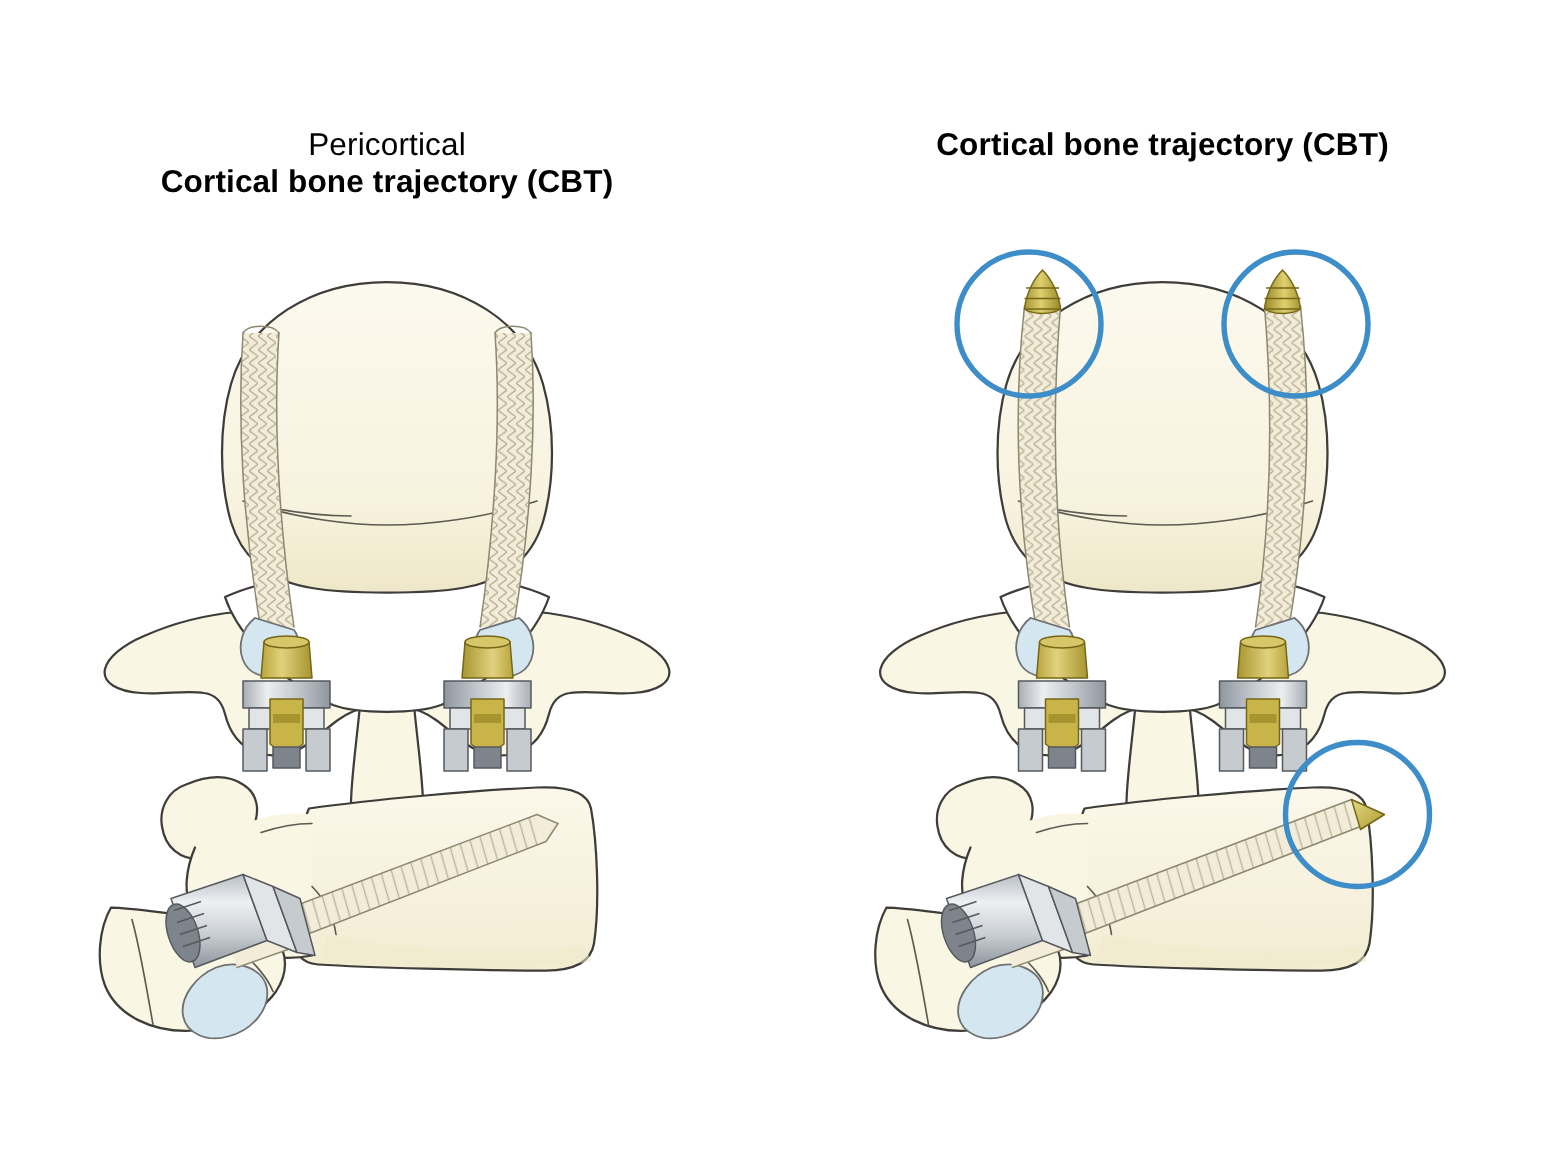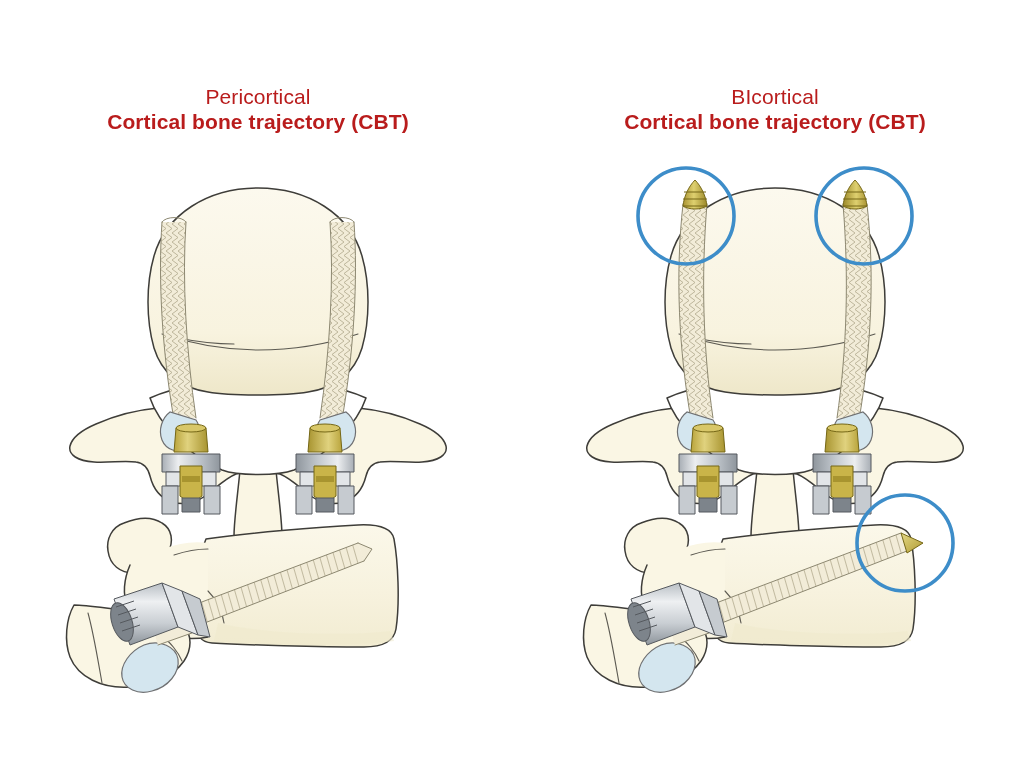--- a/index.html
+++ b/index.html
@@ -29,21 +29,21 @@
   }
   .panel-left  { left: 0px; }
   .panel-right { left: 517px; }
 
   .caption {
     position: absolute;
     top: 84px;
     left: 0;
     width: 516px;
     text-align: center;
-    color: #b91c1c;
+    color: #000000;
     font-size: 21px;
     line-height: 25px;
     letter-spacing: 0.1px;
     font-weight: 400;
     user-select: none;
   }
   .caption .line1 { display: block; }
   .caption .line2 { display: block; font-weight: bold; }
 
   .art {
@@ -376,21 +376,20 @@
           <path class="metal-mid" d="M124 96 L142 104 L152 142 L140 140 Z"></path>
           <path class="metal-line" d="M124 96 L142 104 L152 142 L140 140 Z"></path>
         </g>
       </svg>
     </div>
   </div>
 
   <div class="panel panel-right">
 
     <div class="caption">
-      <span class="line1">BIcortical</span>
       <span class="line2">Cortical bone trajectory (CBT)</span>
     </div>
 
     <div class="art art-axial">
       <svg viewBox="0 0 400 340" preserveAspectRatio="xMidYMid meet">
         <defs>
           <linearGradient id="bodyShadeR" x1="0" y1="0" x2="0" y2="1">
             <stop offset="0%" stop-color="#fcf9ee"></stop>
             <stop offset="70%" stop-color="#f8f3df"></stop>
             <stop offset="100%" stop-color="#eee7c9"></stop>

